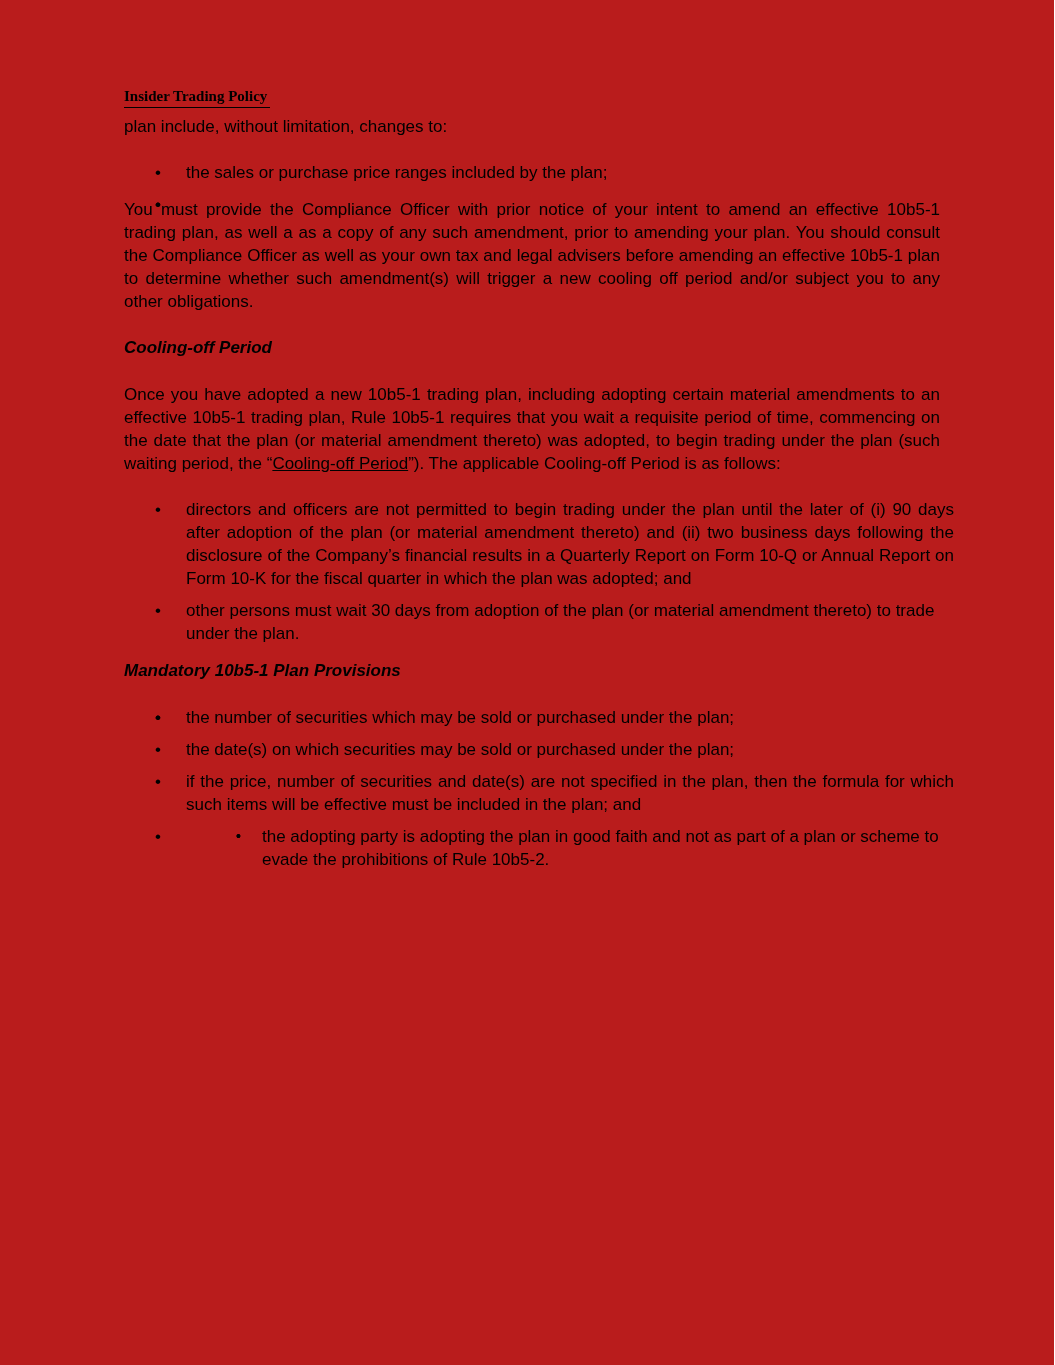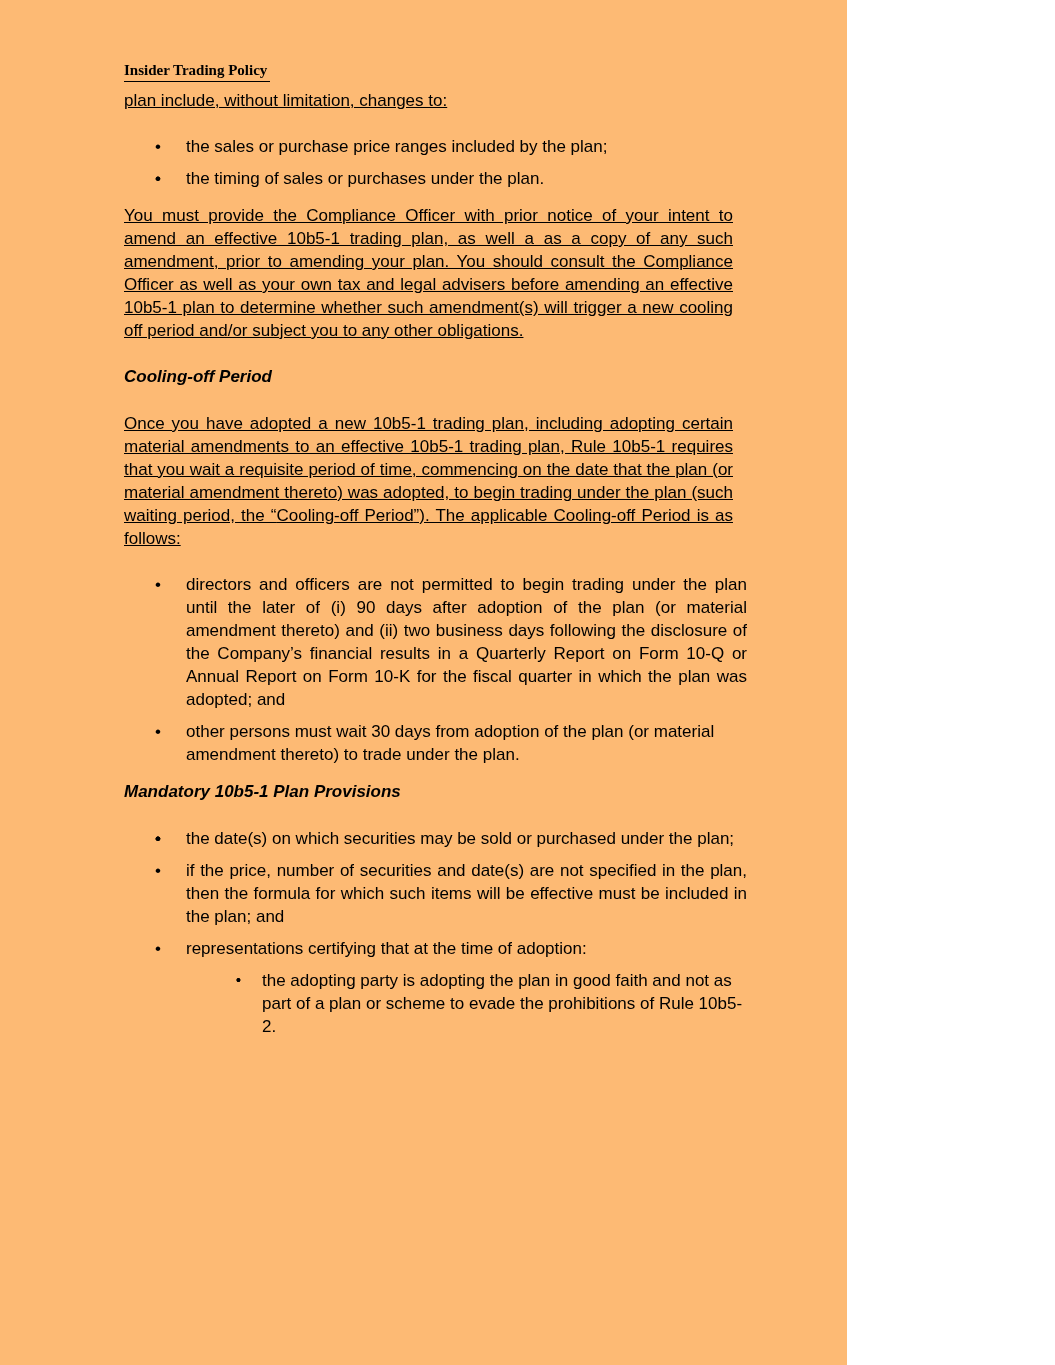--- a/index.html
+++ b/index.html
@@ -2,45 +2,44 @@
 <html><head>
 <meta charset="utf-8">
 <style>
   html, body {
     margin: 0;
     padding: 0;
     background: #ffffff;
   }
   .page {
     position: relative;
-    width: 847px;
+    width: 1054px;
     min-height: 1365px;
     box-sizing: border-box;
-    background: #fdba74;
+    background: #b91c1c;
     color: #000000;
-    padding: 58px 100px 60px 124px;
+    padding: 84px 100px 60px 124px;
     font-family: "Liberation Sans", "DejaVu Sans", sans-serif;
     font-size: 17px;
     line-height: 23px;
   }
   .doc-header-wrap {
     margin-bottom: 7px;
   }
   .doc-header {
     display: inline-block;
     font-family: "Liberation Serif", "DejaVu Serif", serif;
     font-weight: bold;
     font-size: 15px;
     line-height: 17px;
     border-bottom: 1.5px solid #000;
     padding: 0 3px 2px 0;
   }
   .para {
     margin: 0 14px 23px 0;
-    text-decoration: underline;
   }
   .justify {
     text-align: justify;
   }
   .heading {
     font-weight: bold;
     font-style: italic;
     font-size: 17px;
     margin: 6px 0 24px 0;
   }
@@ -73,33 +72,33 @@
 
 <div class="page">
   <div class="doc-header-wrap">
     <span class="doc-header">Insider Trading Policy</span>
   </div>
   <div>
       <p class="para"><span>plan include, without limitation, changes to:</span></p>
       <div class="list">
         <div class="li level1"><span class="marker">•</span><span class="li-text"><span>the sales or purchase price ranges included by the plan;</span></span></div>
         <div class="li level1"><span class="marker">•</span></div>
-        <div class="li level1"><span class="marker">•</span><span class="li-text"><span>the timing of sales or purchases under the plan.</span></span></div>
+        <div class="li level1"><span class="marker">•</span></div>
       </div>
       <p class="para justify"><span>You must provide the Compliance Officer with prior notice of your intent to amend an effective 10b5-1 trading plan, as well a as a copy of any such amendment, prior to amending your plan. You should consult the Compliance Officer as well as your own tax and legal advisers before amending an effective 10b5-1 plan to determine whether such amendment(s) will trigger a new cooling off period and/or subject you to any other obligations.</span></p>
       <h2 class="heading"><span>Cooling-off Period</span></h2>
       <p class="para justify"><span>Once you have adopted a new 10b5-1 trading plan, including adopting certain material amendments to an effective 10b5-1 trading plan, Rule 10b5-1 requires that you wait a requisite period of time, commencing on the date that the plan (or material amendment thereto) was adopted, to begin trading under the plan (such waiting period, the “</span><span class="u">Cooling-off Period</span><span>”). The applicable Cooling-off Period is as follows:</span></p>
       <div class="list">
         <div class="li level1 justify"><span class="marker">•</span><span class="li-text"><span>directors and officers are not permitted to begin trading under the plan until the later of (i) 90 days after adoption of the plan (or material amendment thereto) and (ii) two business days following the disclosure of the Company’s financial results in a Quarterly Report on Form 10-Q or Annual Report on Form 10-K for the fiscal quarter in which the plan was adopted; and</span></span></div>
         <div class="li level1"><span class="marker">•</span><span class="li-text"><span>other persons must wait 30 days from adoption of the plan (or material amendment thereto) to trade under the plan.</span></span></div>
       </div>
       <h2 class="heading"><span>Mandatory 10b5-1 Plan Provisions</span></h2>
       <div class="list">
         <div class="li level1"><span class="marker">•</span></div>
-        <div class="li level1"><span class="marker">•</span></div>
+        <div class="li level1"><span class="marker">•</span><span class="li-text"><span>the number of securities which may be sold or purchased under the plan;</span></span></div>
         <div class="li level1"><span class="marker">•</span><span class="li-text"><span>the date(s) on which securities may be sold or purchased under the plan;</span></span></div>
         <div class="li level1 justify"><span class="marker">•</span><span class="li-text"><span>if the price, number of securities and date(s) are not specified in the plan, then the formula for which such items will be effective must be included in the plan; and</span></span></div>
-        <div class="li level1"><span class="marker">•</span><span class="li-text"><span>representations certifying that at the time of adoption:</span></span></div>
+        <div class="li level1"><span class="marker">•</span></div>
         <div class="li level2"><span class="marker">•</span></div>
         <div class="li level2"><span class="marker">•</span><span class="li-text"><span>the adopting party is adopting the plan in good faith and not as part of a plan or scheme to evade the prohibitions of Rule 10b5-2.</span></span></div>
       </div>
     </div>
 </div>
 
 </body></html>

